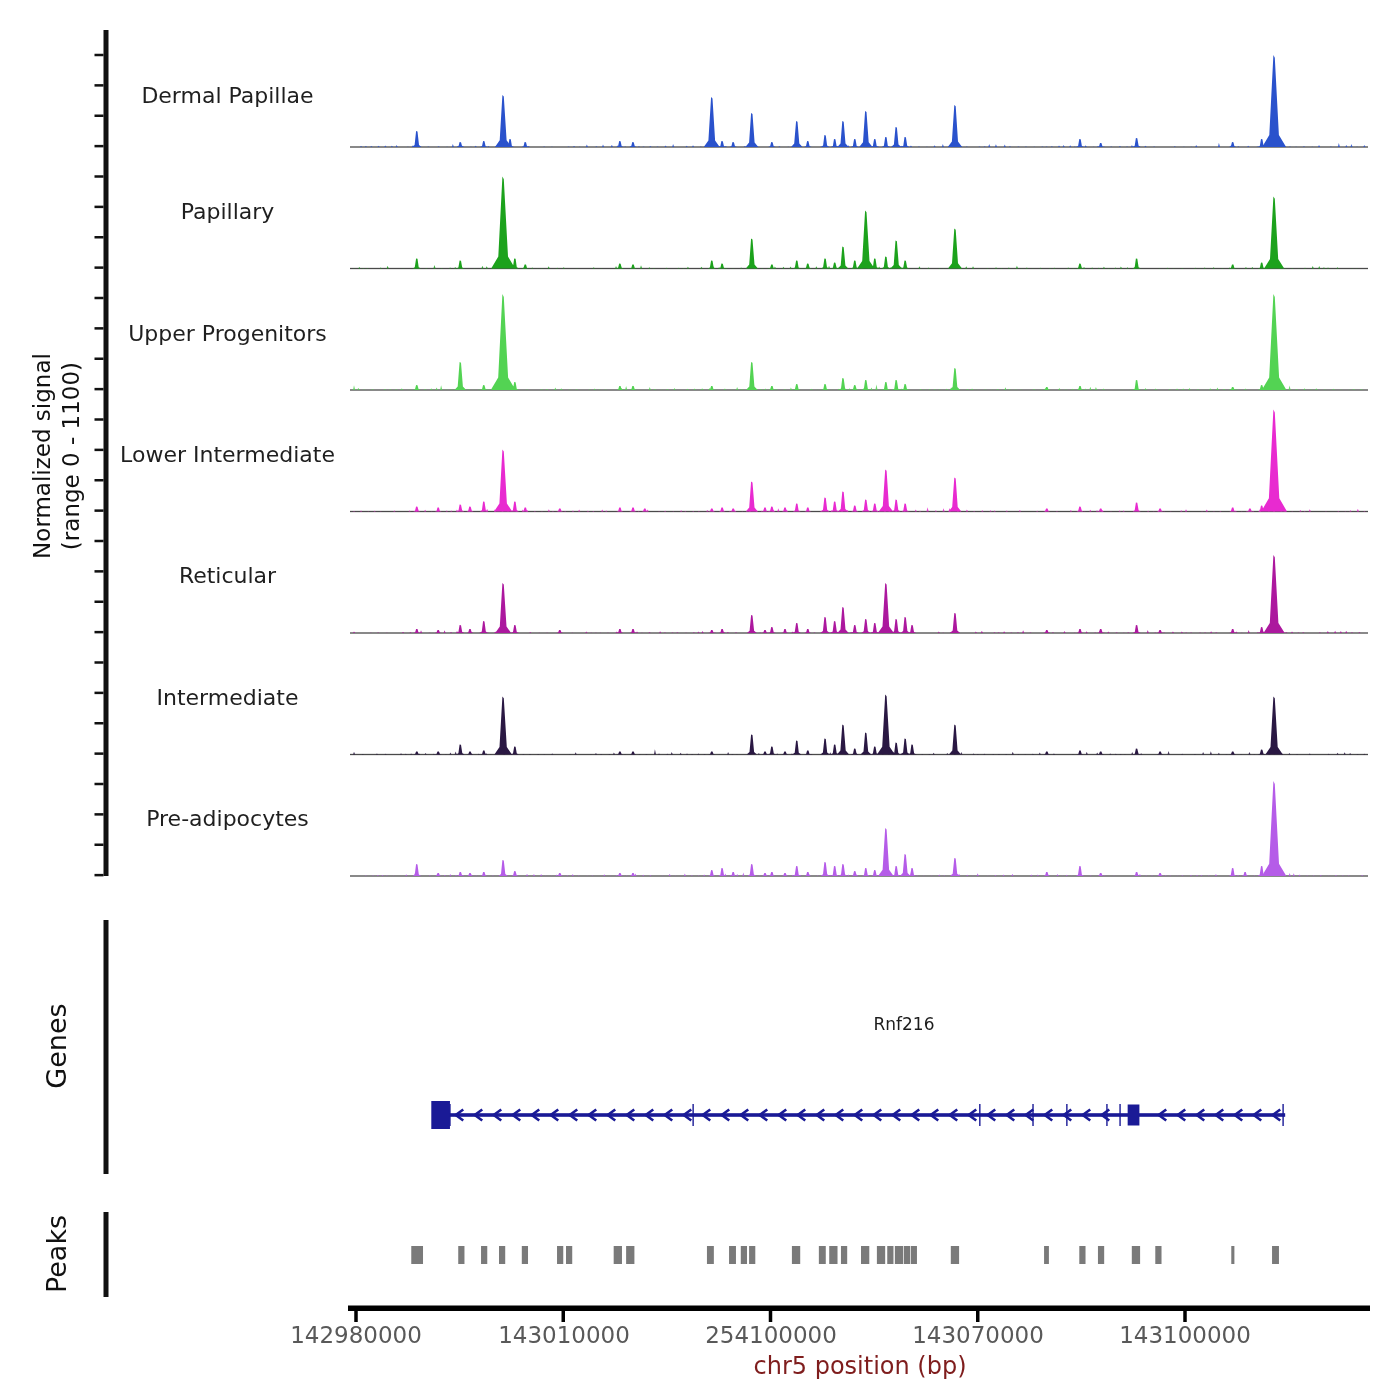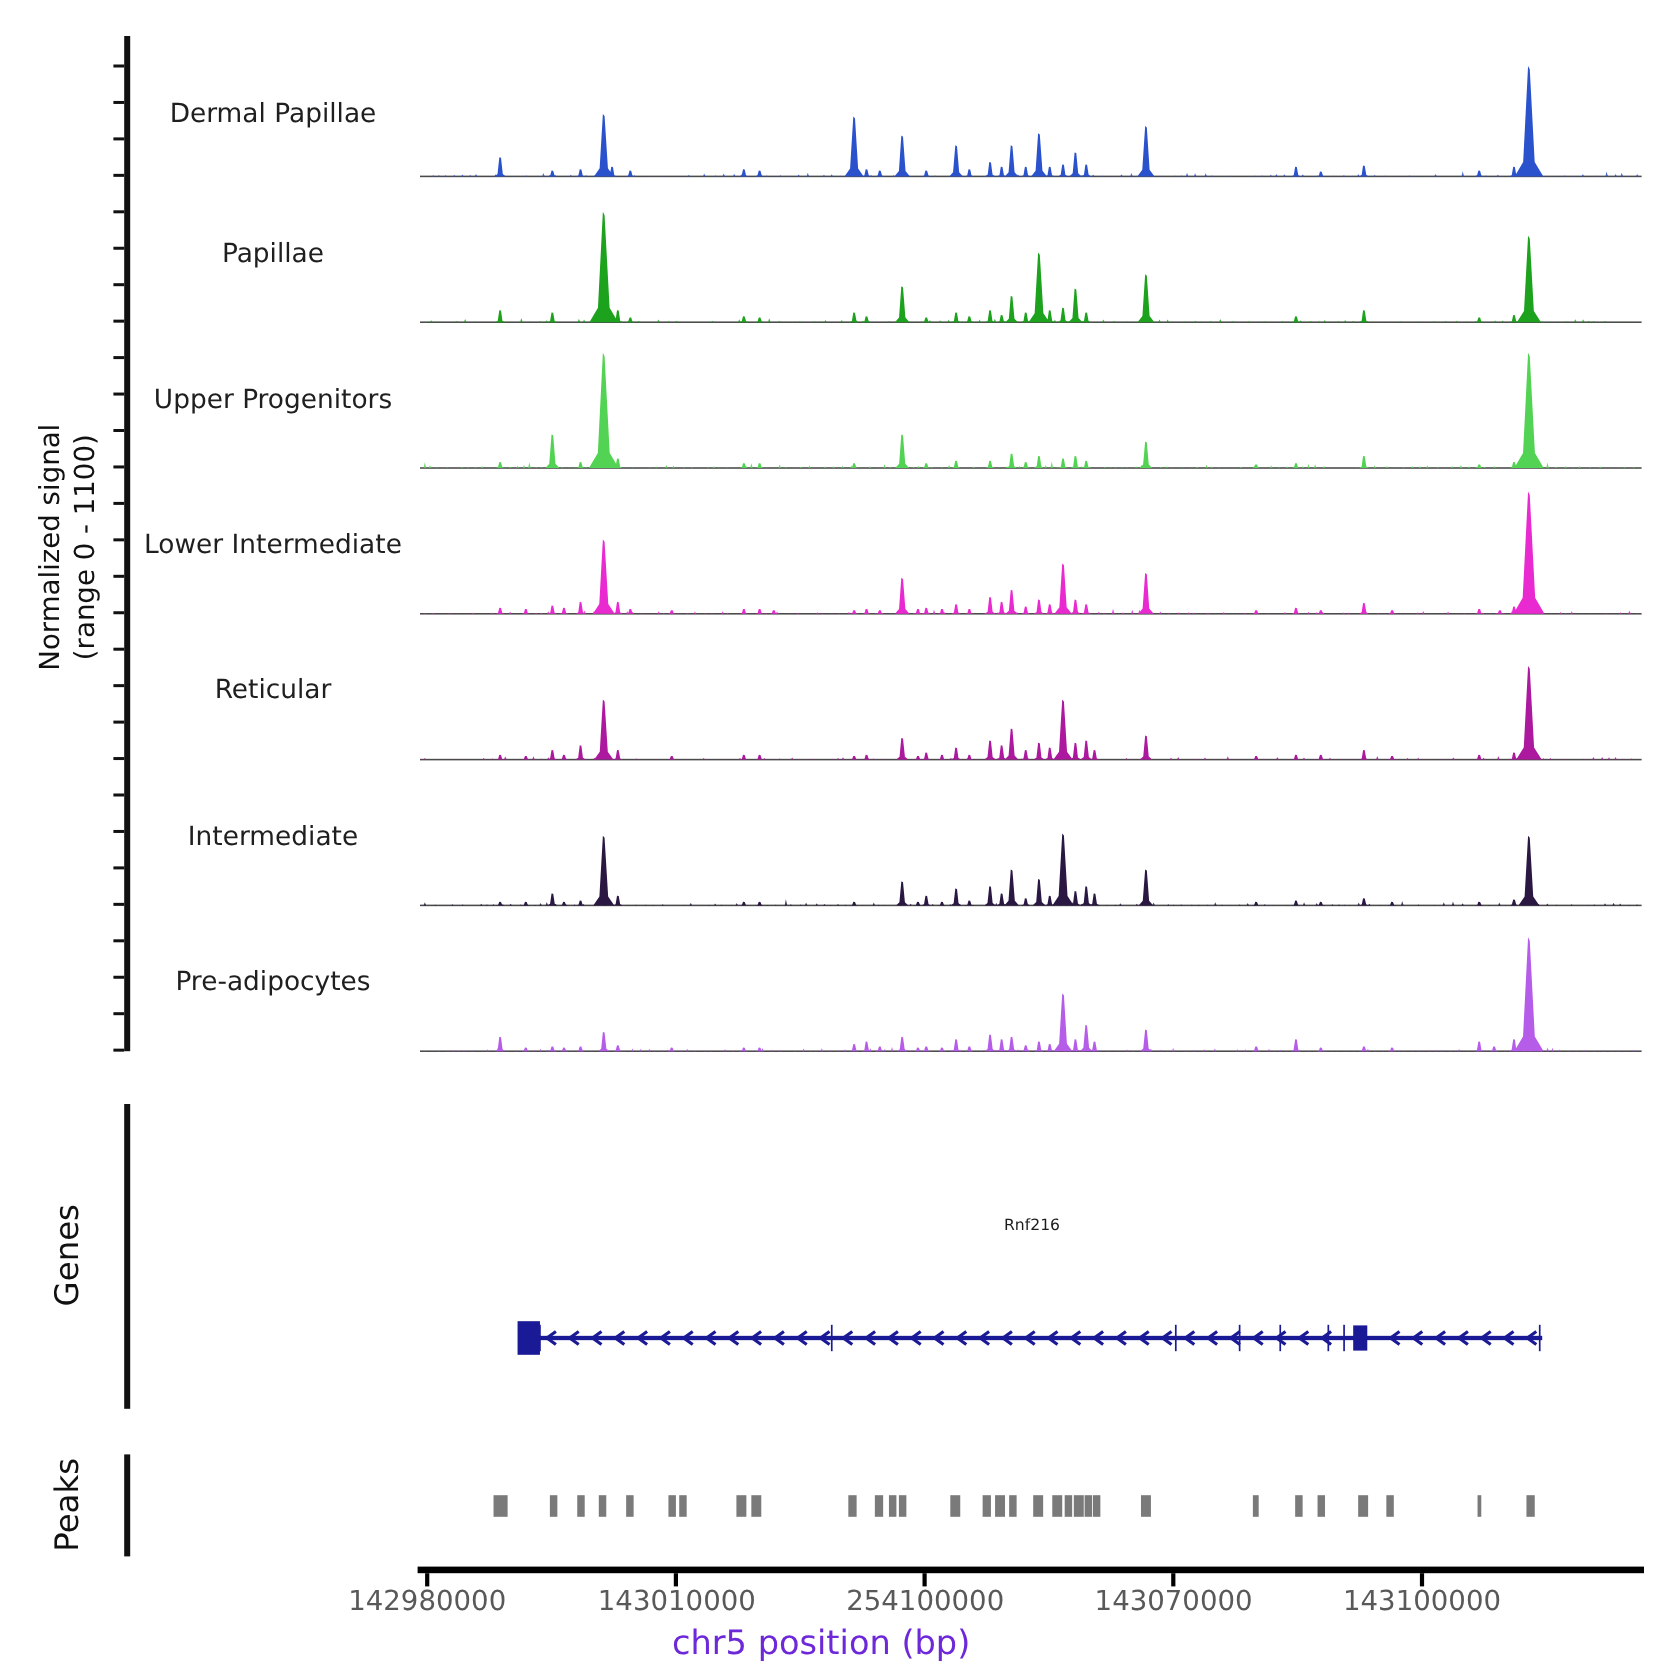--- a/index.html
+++ b/index.html
@@ -4,24 +4,24 @@
 <style>
   html,body{margin:0;padding:0;background:#ffffff;}
   .fig{position:relative;width:1400px;height:1400px;background:#ffffff;
        font-family:"DejaVu Sans","Liberation Sans",sans-serif;overflow:hidden;}
   #plot{position:absolute;left:0;top:0;}
   .lbl{position:absolute;color:#1f1f1f;}
   .track-label{left:95px;width:265px;text-align:center;font-size:22px;}
   .vlab{position:absolute;text-align:center;transform:rotate(-90deg);color:#111;}
   .ylab-signal{width:310px;height:60px;left:-97px;top:426px;font-size:23px;line-height:29px;}
   .section-lab{width:160px;height:34px;font-size:27px;line-height:34px;left:-23px;}
-  .gene-name{left:780px;top:1014px;width:160px;text-align:center;font-size:13px;color:#1c1c1c;}
+  .gene-name{left:824px;top:1014px;width:160px;text-align:center;font-size:17px;color:#1c1c1c;}
   .xtick{position:absolute;width:170px;text-align:center;font-size:23px;color:#595959;top:1322px;}
-  .xtitle{position:absolute;left:560px;top:1352px;width:600px;
-          font-size:28px;color:#6d28d9;}
+  .xtitle{position:absolute;left:560px;top:1352px;width:600px;text-align:center;
+          font-size:24px;color:#7f1d1d;}
 </style>
 </head>
 <body>
 
 <div class="fig">
 
   <svg id="plot" width="1400" height="1400">
       <rect x="103.5" y="30" width="5" height="846" fill="#111111"></rect>
       <rect x="94.5" y="53.75" width="9" height="2.5" fill="#111111"></rect>
       <rect x="94.5" y="84.125" width="9" height="2.5" fill="#111111"></rect>
@@ -179,21 +179,21 @@
       <rect x="976" y="1311" width="3.5" height="11" fill="#000"></rect>
       <rect x="1183.25" y="1311" width="3.5" height="11" fill="#000"></rect>
     </svg>
 
   <div class="vlab ylab-signal">
     <div>Normalized signal</div>
     <div>(range 0 - 1100)</div>
   </div>
 
   <div class="lbl track-label" style="top:83px">Dermal Papillae</div>
-  <div class="lbl track-label" style="top:199px">Papillae</div>
+  <div class="lbl track-label" style="top:199px">Papillary</div>
   <div class="lbl track-label" style="top:321px">Upper Progenitors</div>
   <div class="lbl track-label" style="top:442px">Lower Intermediate</div>
   <div class="lbl track-label" style="top:563px">Reticular</div>
   <div class="lbl track-label" style="top:685px">Intermediate</div>
   <div class="lbl track-label" style="top:806px">Pre-adipocytes</div>
 
   <div class="vlab section-lab" style="top:1029px">Genes</div>
   <div class="vlab section-lab" style="top:1237px">Peaks</div>
 
   <div class="lbl gene-name">Rnf216</div>

